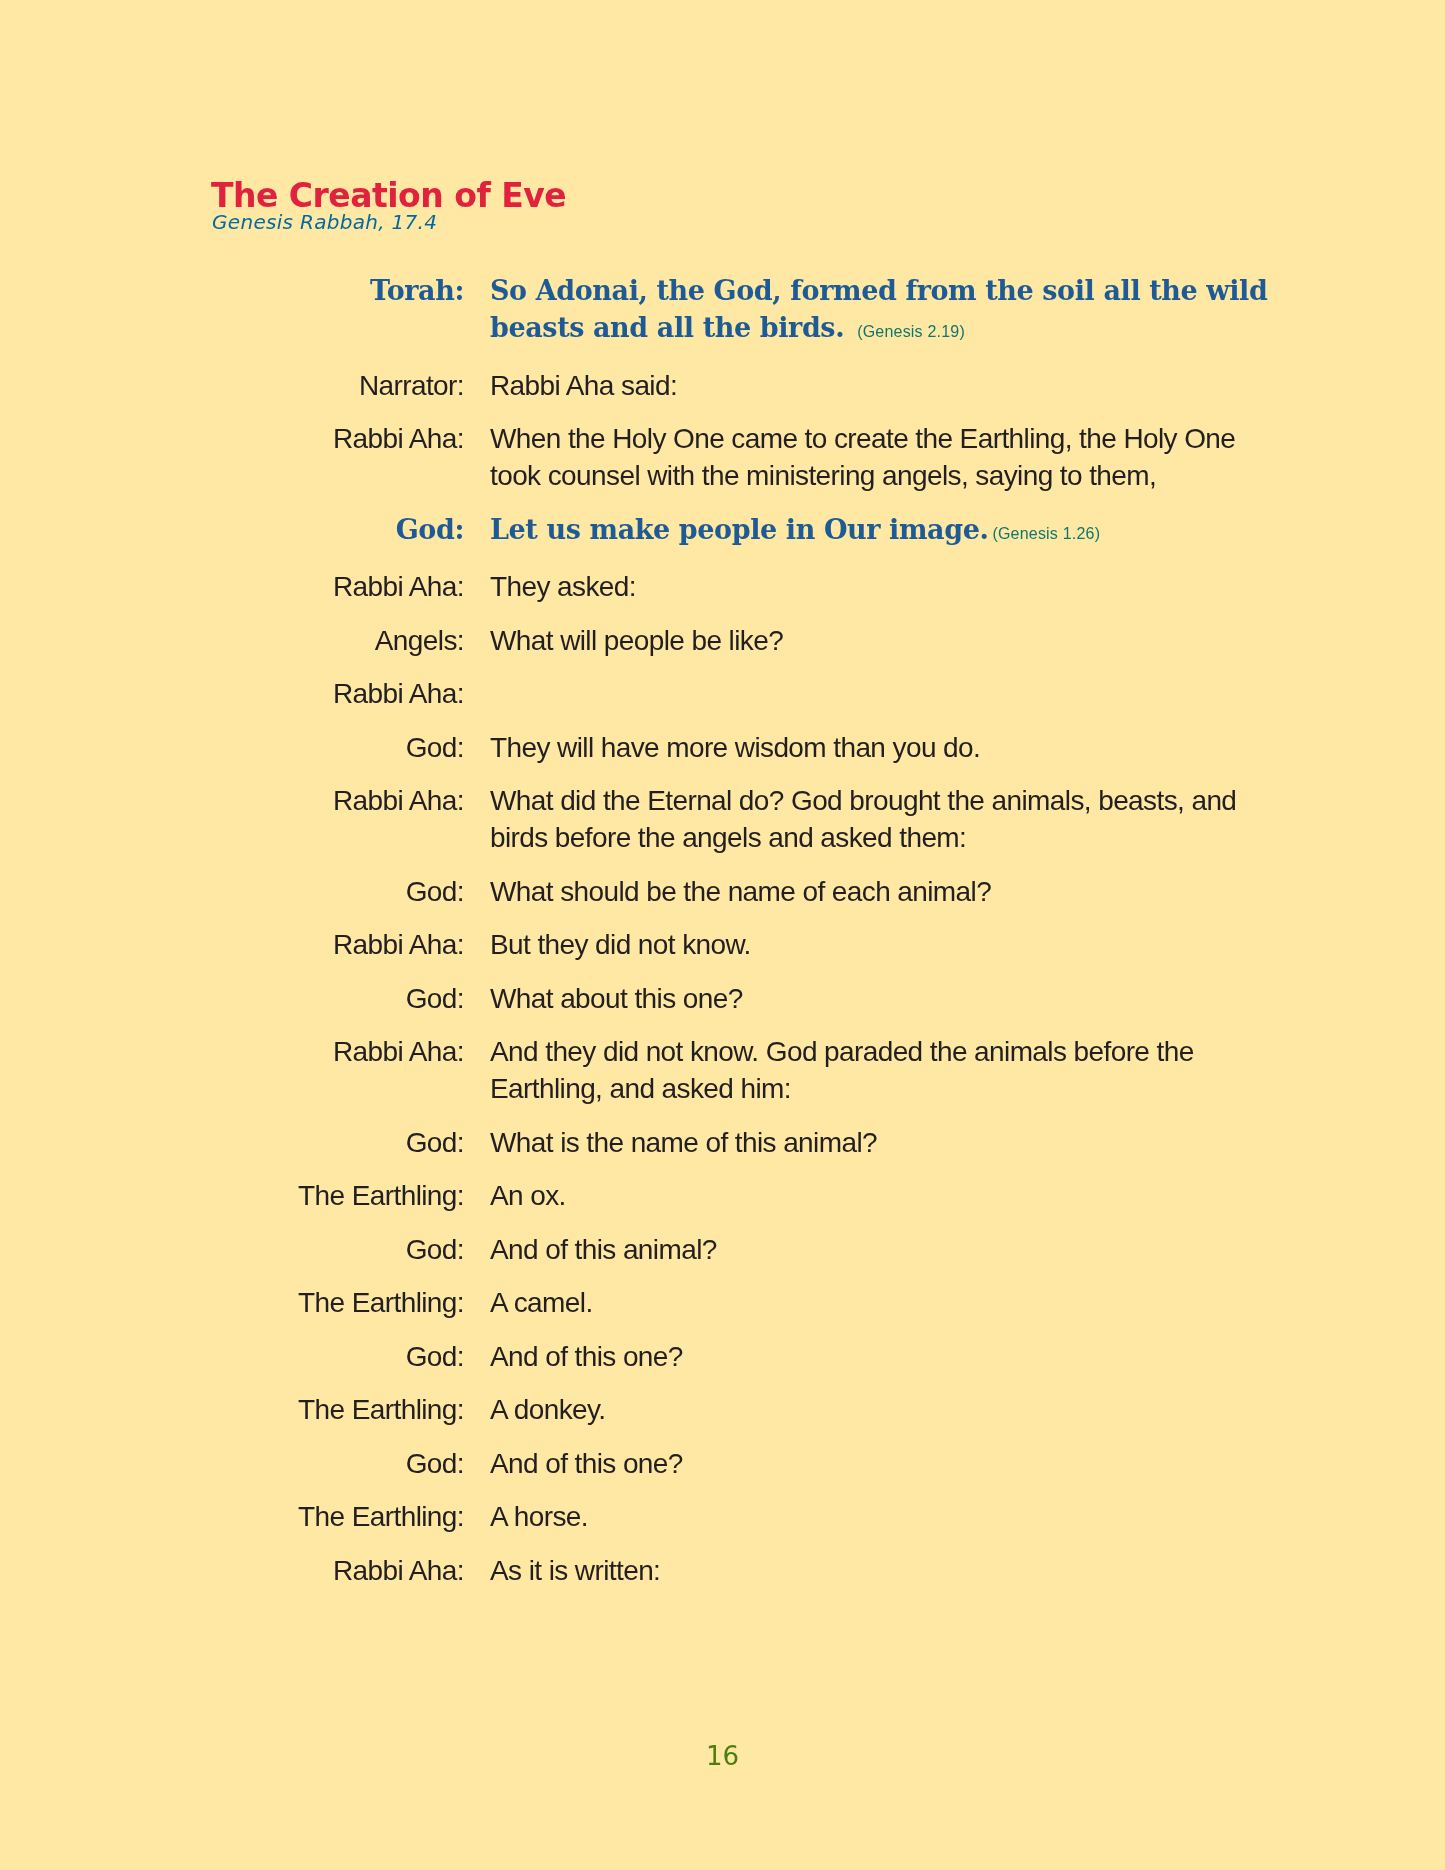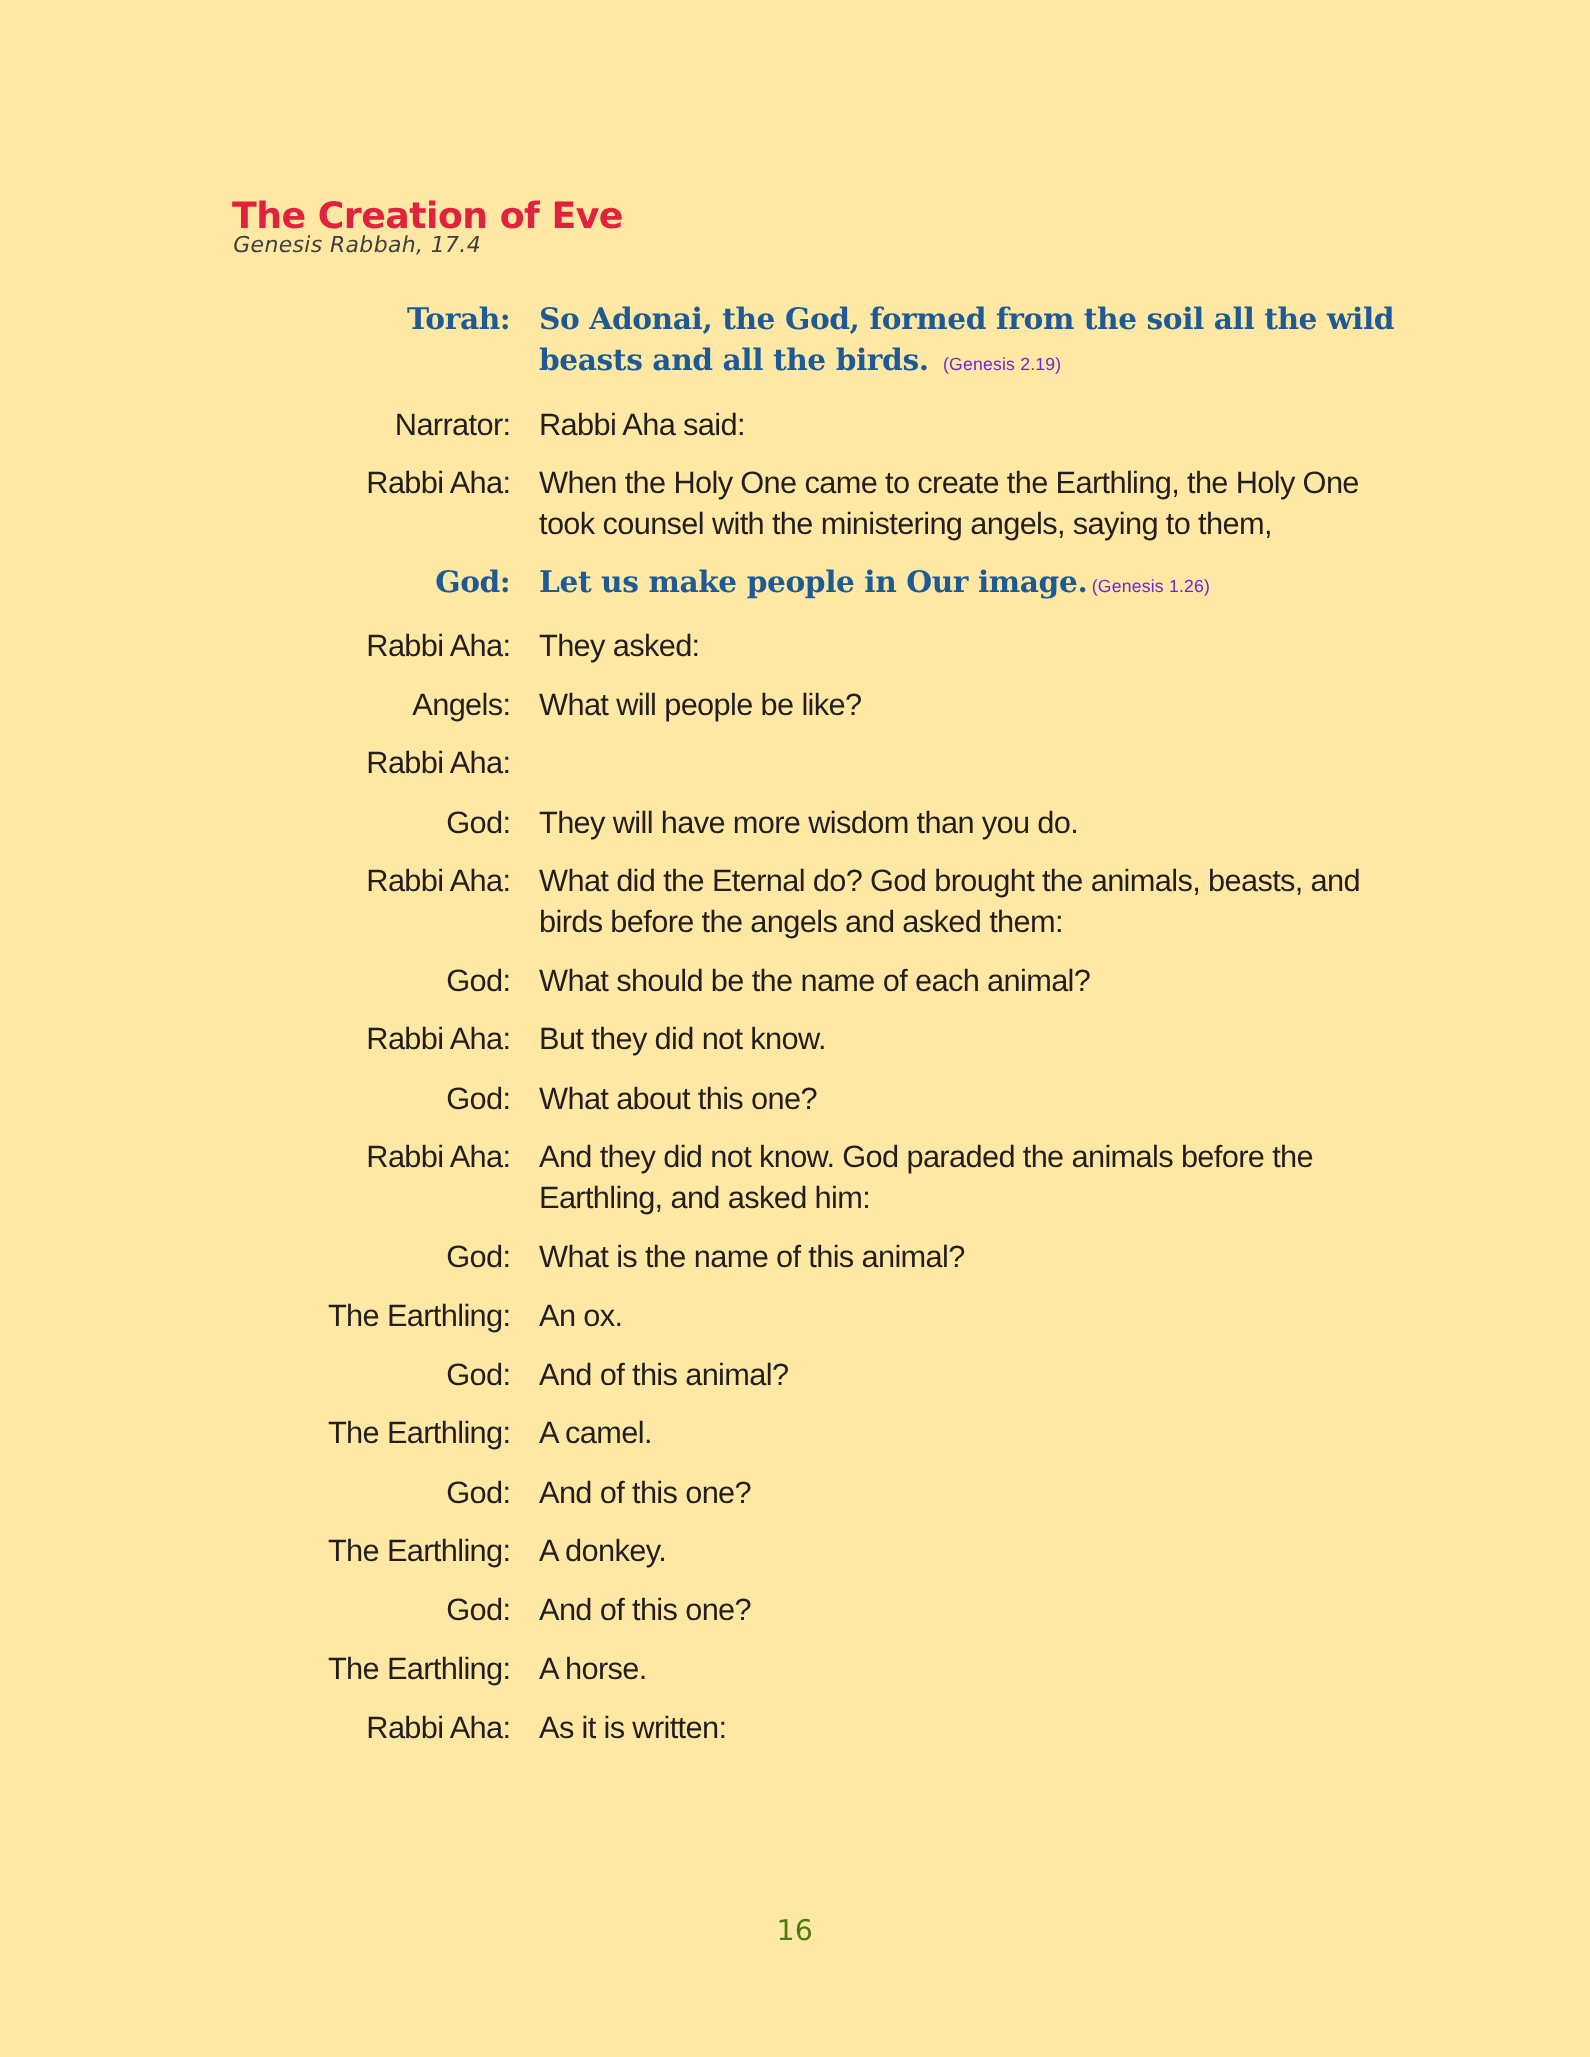--- a/index.html
+++ b/index.html
@@ -6,41 +6,41 @@
   body {
     width:1445px; height:1870px; background:#fee8a3; position:relative; overflow:hidden;
     font-family:"Liberation Sans", sans-serif; color:#231f20;
   }
   .title {
     position:absolute; left:211px; top:154px; font-family:"DejaVu Sans", sans-serif;
     font-size:33px; font-weight:bold; color:#e0223f; letter-spacing:-0.5px;
   }
   .subtitle {
     position:absolute; left:212px; top:210px; font-family:"DejaVu Sans", sans-serif;
-    font-size:20px; color:#404040; letter-spacing:0.3px; font-style:italic;
+    font-size:20px; color:#0369a1; letter-spacing:0.3px; font-style:italic;
   }
   .script {
     position:absolute; left:0; top:272px; width:1300px;
   }
   .row { display:flex; align-items:flex-start; margin-bottom:16.5px; }
   .speaker {
     width:464px; text-align:right; flex:0 0 464px; box-sizing:border-box;
     font-family:"Liberation Sans Narrow","Liberation Sans", sans-serif;
     font-size:28px; line-height:37px; letter-spacing:-0.6px; transform-origin:right;
   }
   .line {
     margin-left:26px; width:780px; font-size:28px; line-height:37px; letter-spacing:-0.6px;
   }
   .row.quote .speaker, .row.quote .line {
     color:#1d5a96; font-family:"DejaVu Serif", serif; font-weight:bold; font-size:27px;
     letter-spacing:-0.4px; line-height:37px;
   }
   .cite {
     font-family:"Liberation Sans", sans-serif; font-weight:normal; font-size:16px;
-    letter-spacing:0.2px; color:#6d28d9; margin-left:4px;
+    letter-spacing:0.2px; color:#0f766e; margin-left:4px;
   }
   .page-num {
     position:absolute; left:706px; top:1741px; font-family:"DejaVu Sans", sans-serif;
     font-size:26px; color:#4d7c0f;
   }
 </style>
 </head>
 <body>
 
 <h1 class="title">The Creation of Eve</h1>

